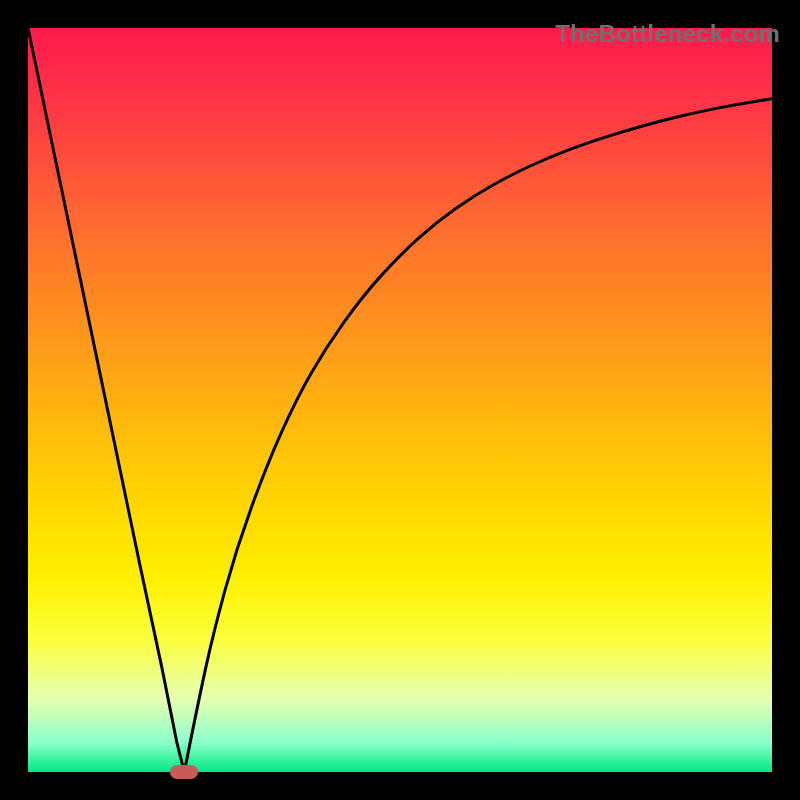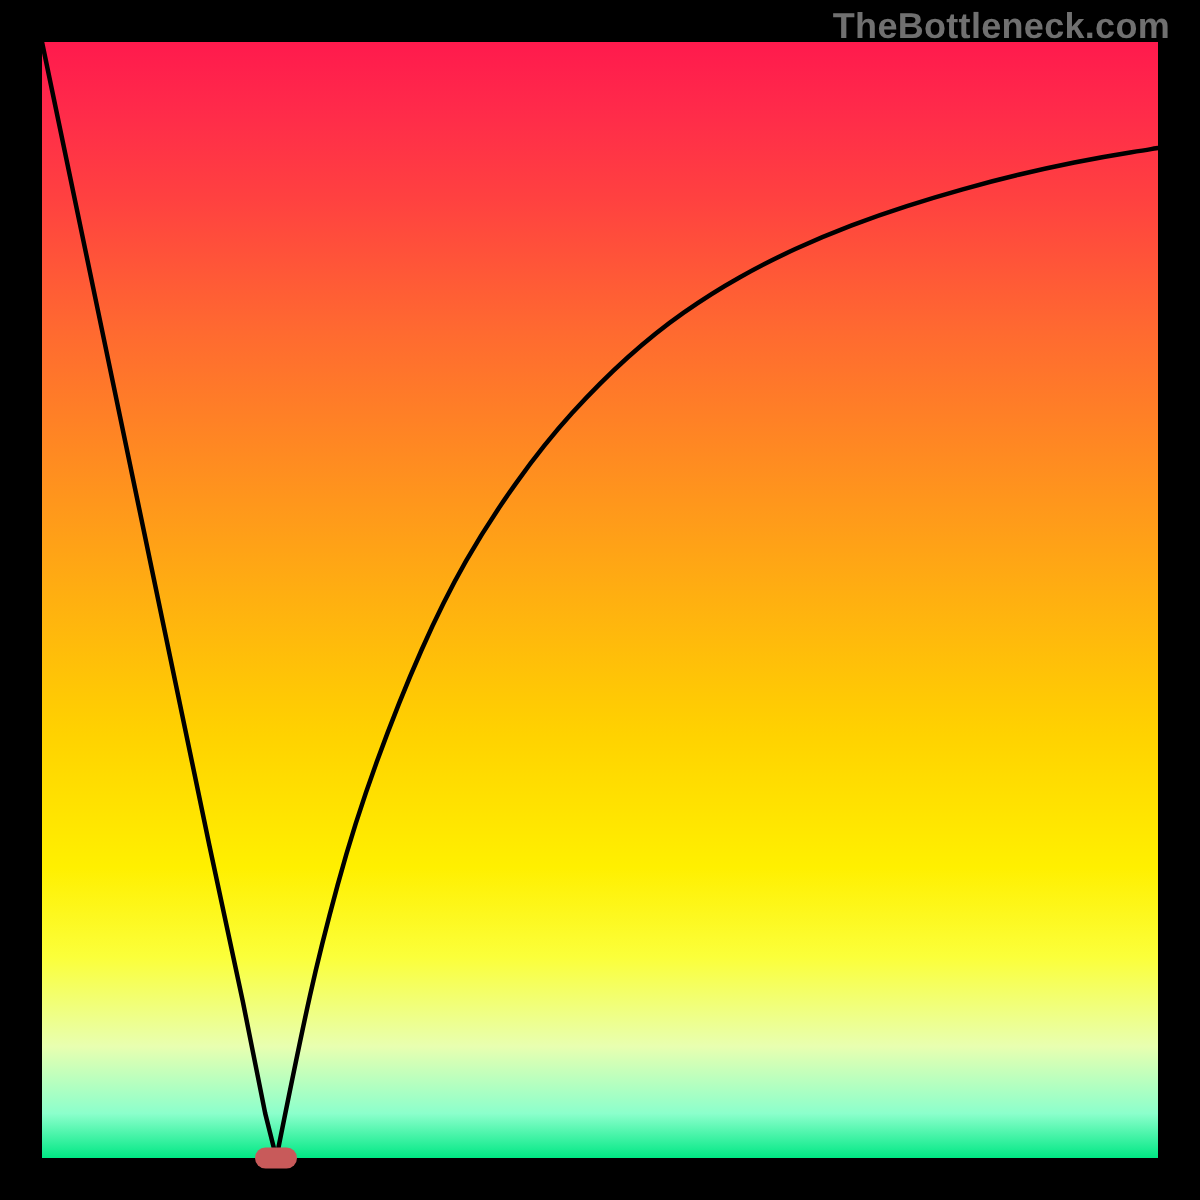--- a/index.html
+++ b/index.html
@@ -12,21 +12,21 @@
     overflow: hidden;
   }
   .frame {
     position: relative;
     width: 800px;
     height: 800px;
     background: #000;
   }
   .watermark {
     position: absolute;
-    top: 4px;
+    top: 20px;
     right: 20px;
     color: #707070;
     font-size: 24px;
     font-weight: 600;
     letter-spacing: 0.2px;
     z-index: 10;
   }
   .plot-area {
     position: absolute;
     left: 28px;

